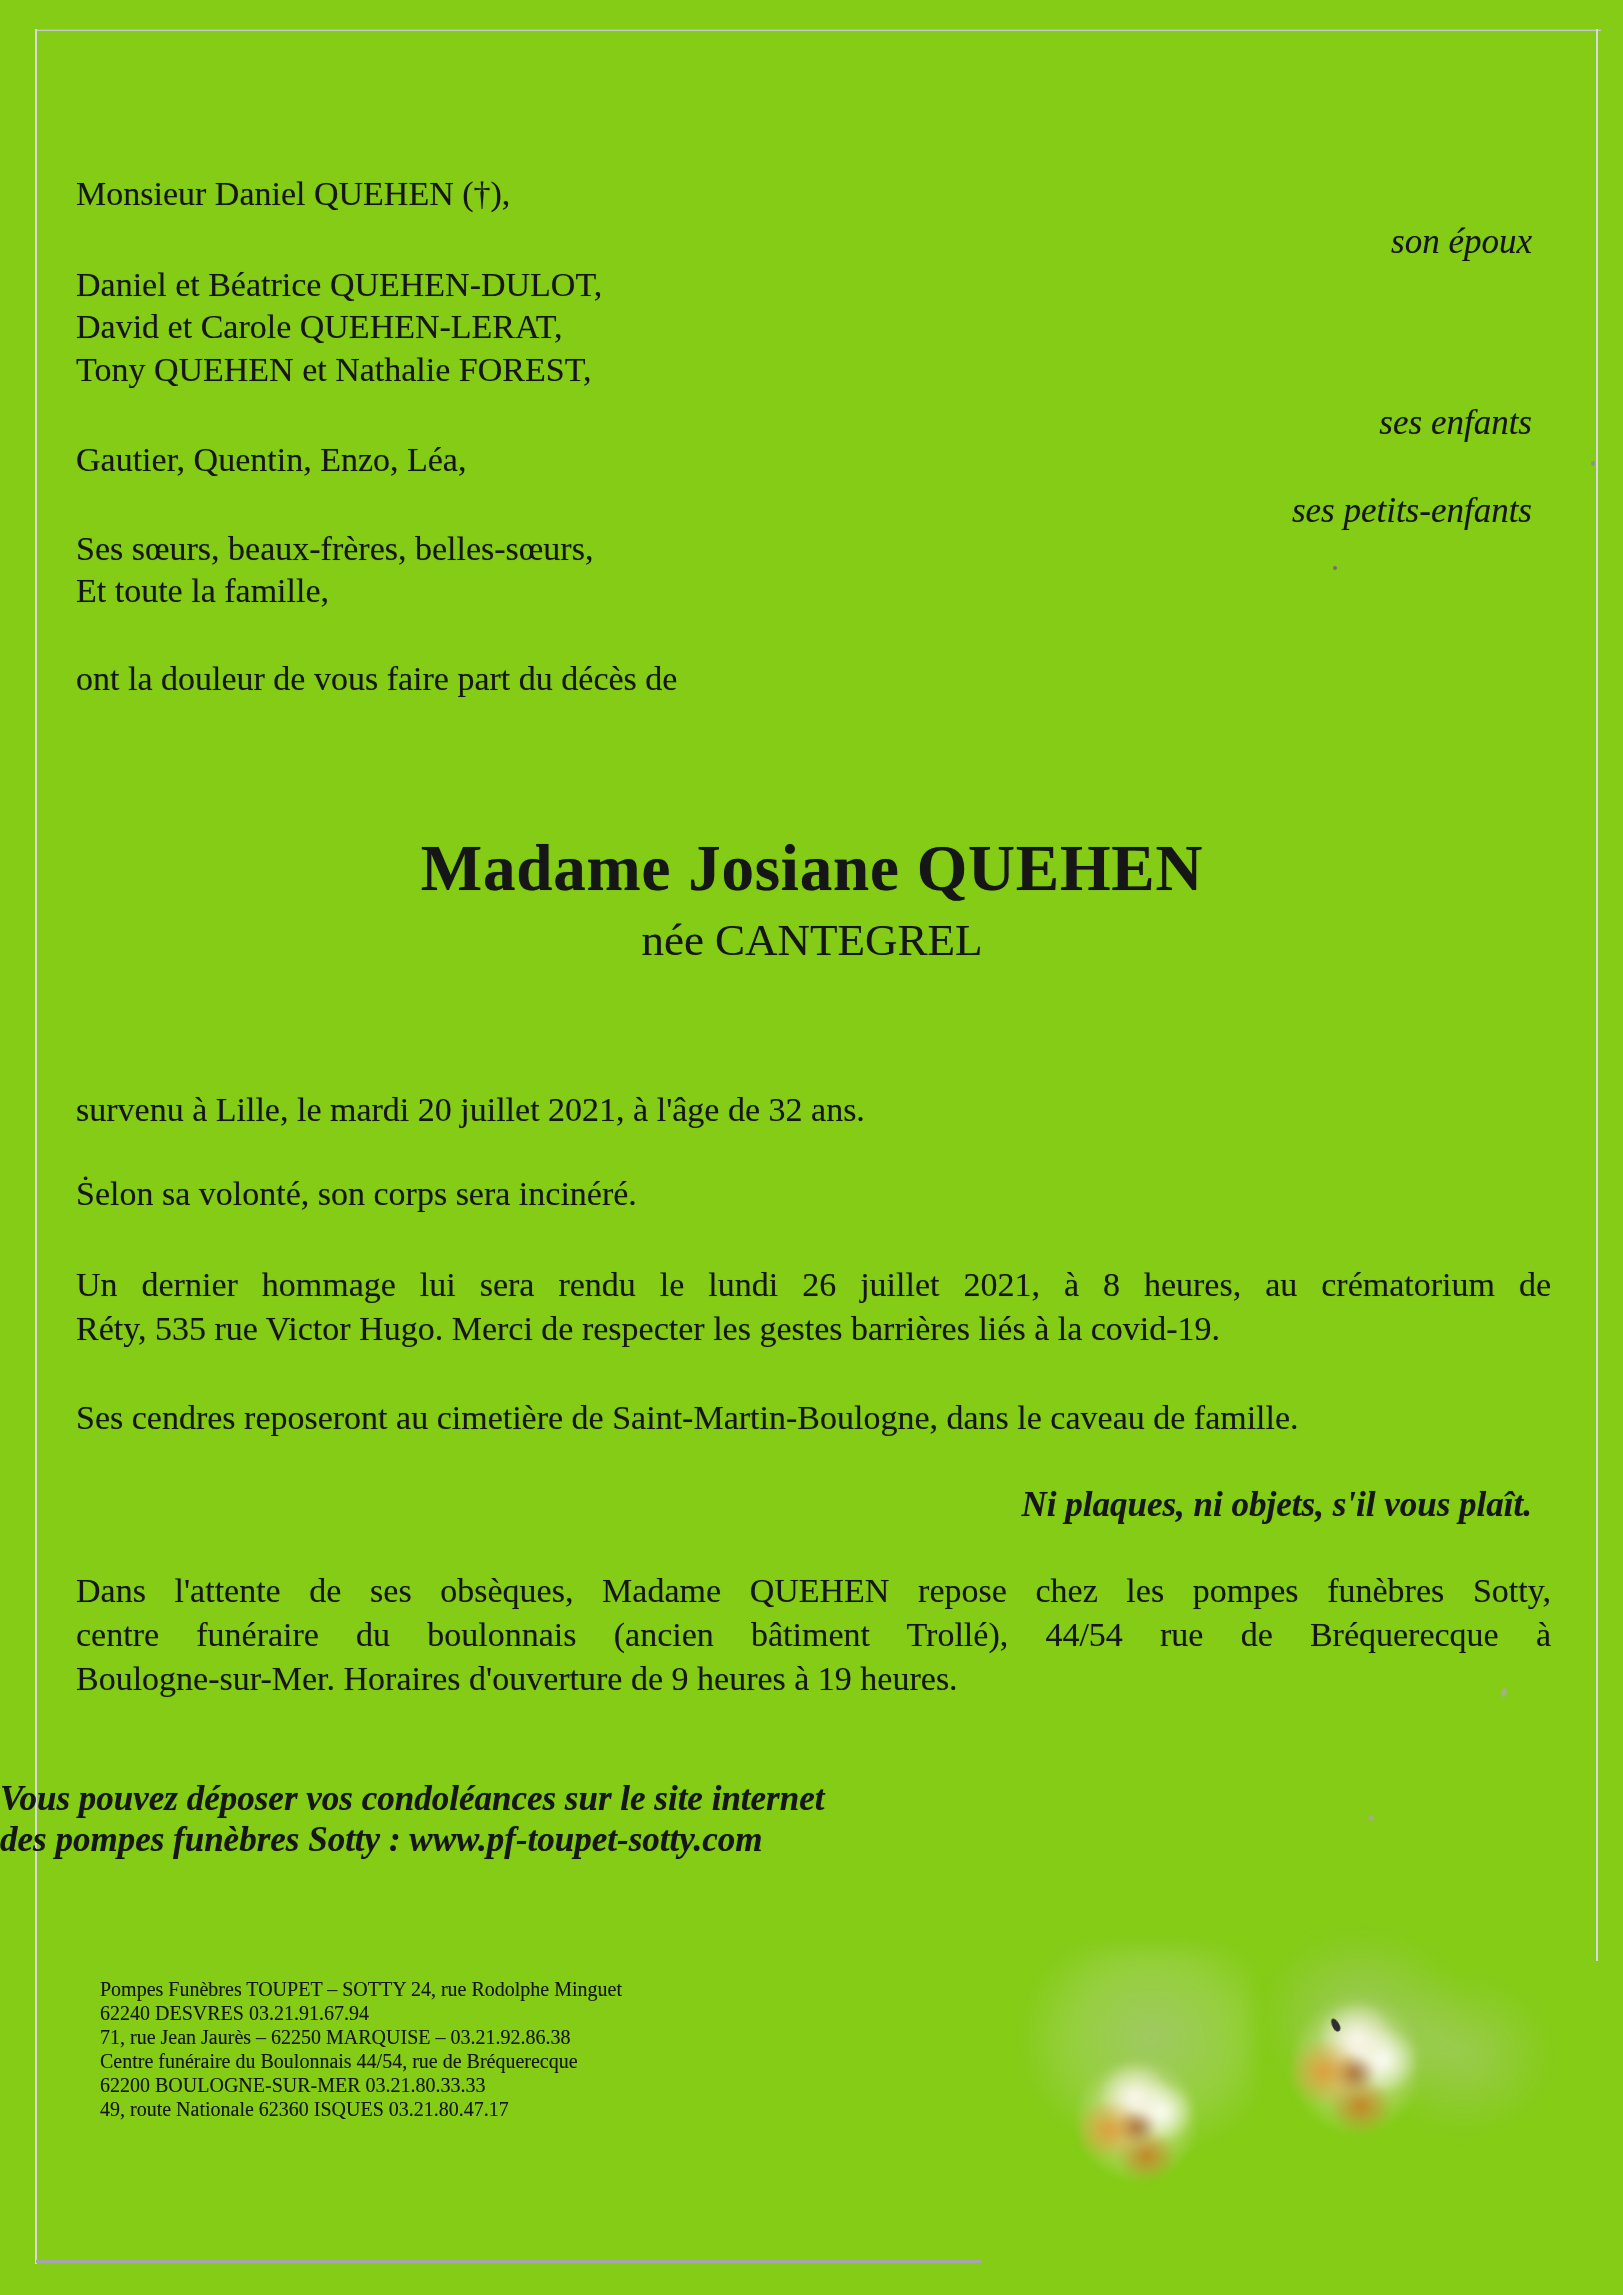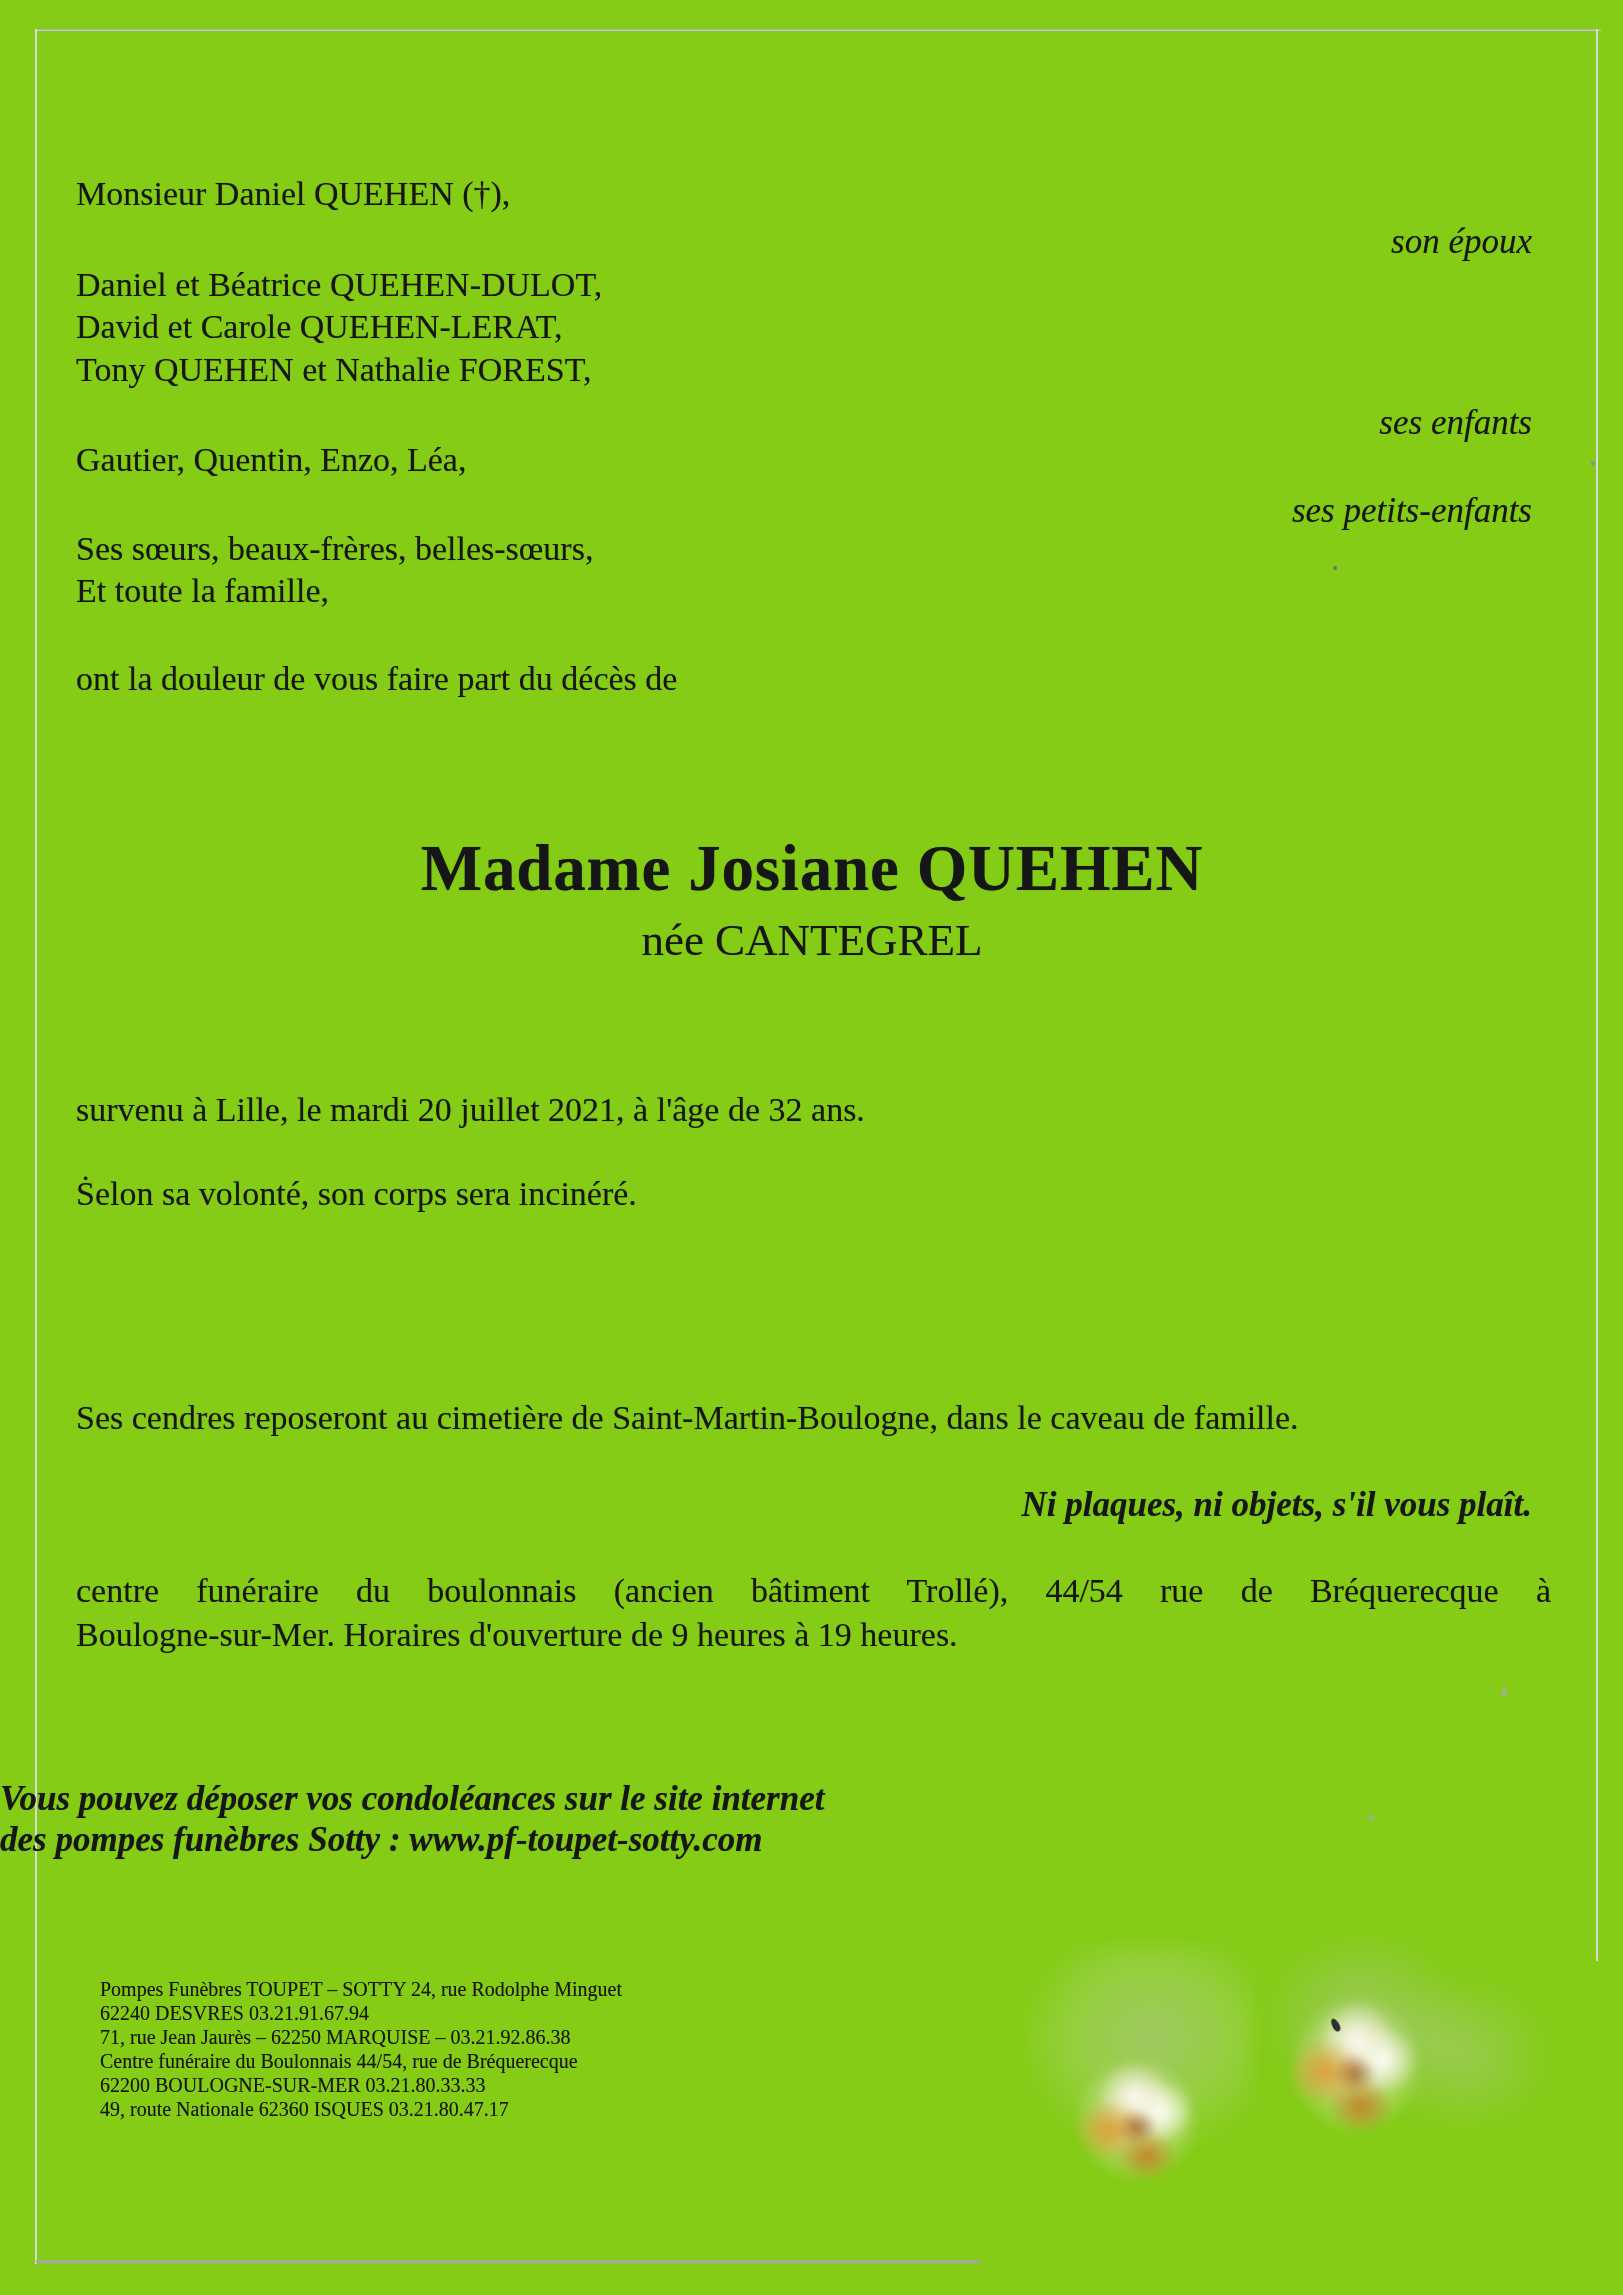--- a/index.html
+++ b/index.html
@@ -133,26 +133,31 @@
   <div class="line" style="top:569px">Et toute la famille,</div>
 
   <div class="line" style="top:657px">ont la douleur de vous faire part du décès de</div>
 
   <div class="deceased-name centered">Madame Josiane QUEHEN</div>
   <div class="maiden-name centered">née CANTEGREL</div>
 
   <div class="line" style="top:1088px">survenu à Lille, le mardi 20 juillet 2021, à l'âge de  32 ans.</div>
   <div class="line" style="top:1172px">Ṡelon sa volonté, son corps sera incinéré.</div>
 
+  <div class="para" style="top:1263px">
+    <div class="pline">Un dernier hommage lui sera rendu le lundi 26 juillet 2021, à 8 heures, au crématorium de</div>
+    <div class="pline">Réty, 535 rue Victor Hugo. Merci de respecter les gestes barrières liés à la covid-19.</div>
+  </div>
 
   <div class="line" style="top:1396px">Ses cendres reposeront au cimetière de Saint-Martin-Boulogne, dans le caveau de famille.</div>
 
   <div class="line relation request-line" style="top:1483px">Ni plaques, ni objets, s'il vous plaît.</div>
 
   <div class="para" style="top:1569px">
+    <div class="pline">Dans l'attente de ses obsèques, Madame QUEHEN repose chez les pompes funèbres Sotty,</div>
     <div class="pline">centre funéraire du boulonnais (ancien bâtiment Trollé), 44/54 rue de Bréquerecque à</div>
     <div class="pline">Boulogne-sur-Mer. Horaires d'ouverture de 9 heures à 19 heures.</div>
   </div>
 
   <div class="condolence" style="top:1777px">Vous pouvez déposer vos condoléances sur le site internet</div>
   <div class="condolence" style="top:1818px">des pompes funèbres Sotty : www.pf-toupet-sotty.com</div>
 
   <div class="footer-block">
     <div>Pompes Funèbres TOUPET – SOTTY 24, rue Rodolphe Minguet</div>
     <div>62240 DESVRES  03.21.91.67.94</div>

